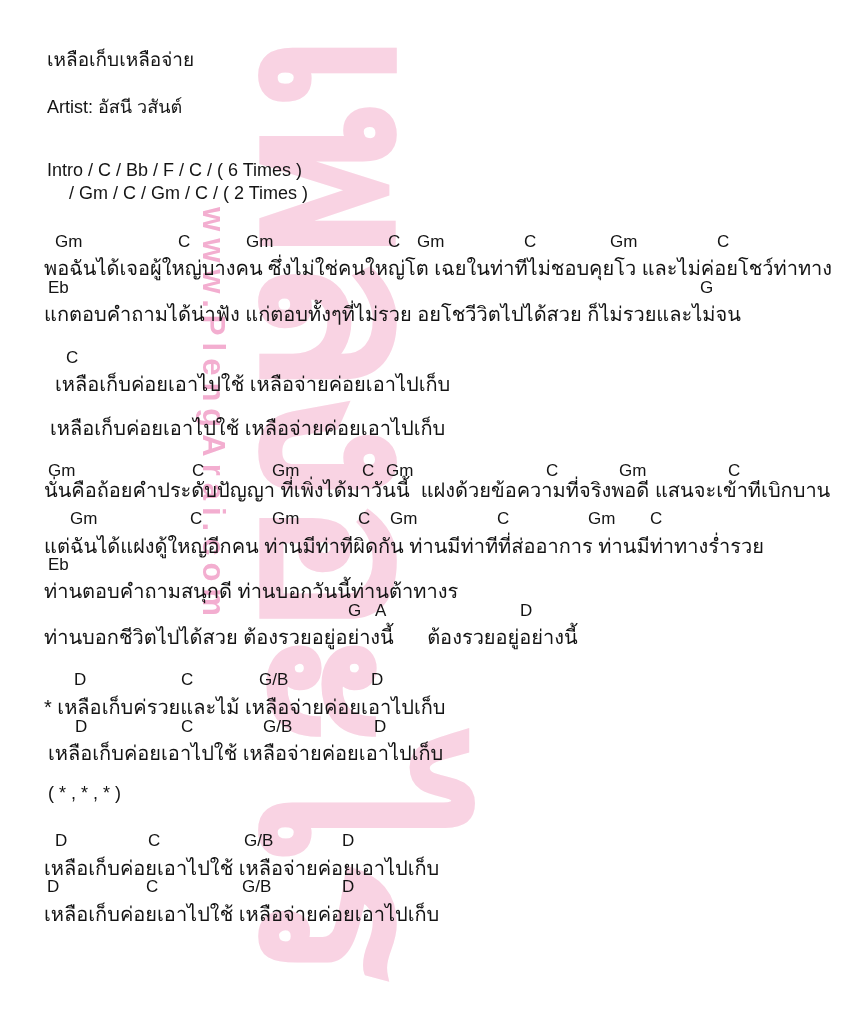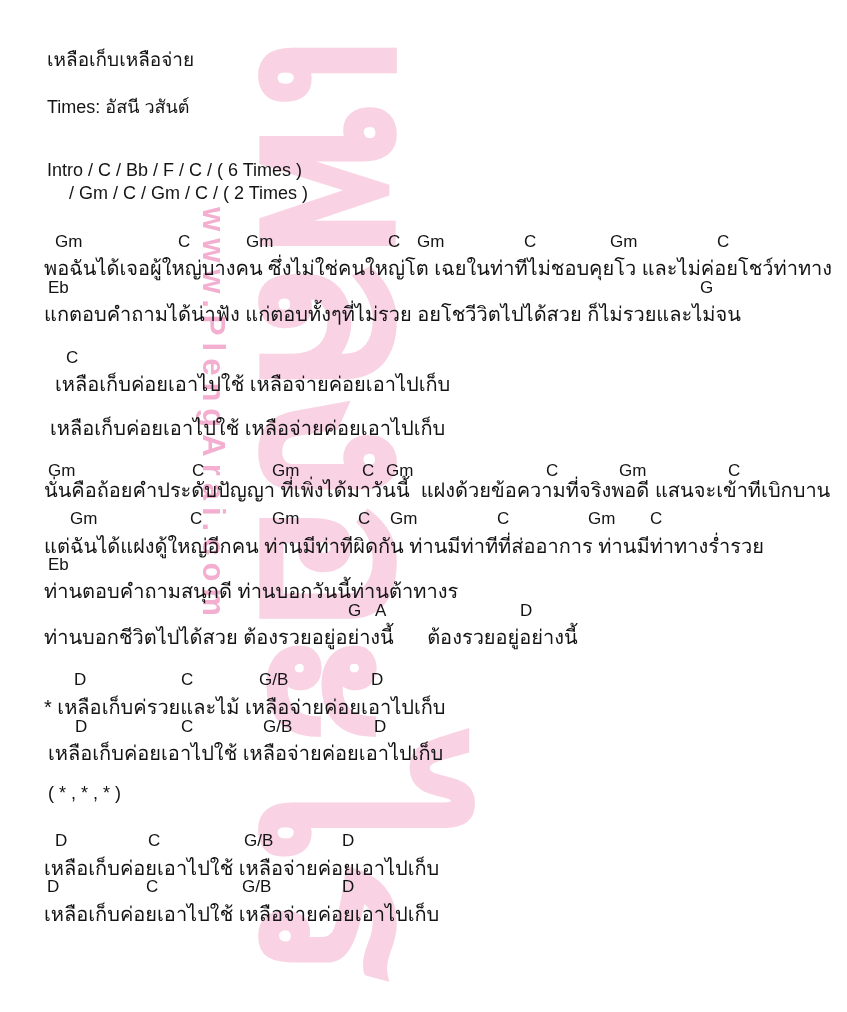--- a/index.html
+++ b/index.html
@@ -51,21 +51,21 @@
 <body>
 
 <div id="page" style="background: rgb(255, 255, 255); color: rgb(20, 20, 20);">
 
   <div class="wm-big" style="color: rgb(249, 211, 227);">เพลงอะไร</div>
   <div class="wm-small" style="color: rgb(243, 174, 208);">www.PlengArai.com</div>
 
   <div class="content">
 
     <div class="hline title-line" style="top:44px;left:47px;">เหลือเก็บเหลือจ่าย</div>
-    <div class="hline meta-line" style="top:92px;left:47px;">Times: อัสนี วสันต์</div>
+    <div class="hline meta-line" style="top:92px;left:47px;">Artist: อัสนี วสันต์</div>
     <div class="hline intro-line" style="top:160px;left:47px;">Intro / C / Bb / F / C / ( 6 Times )</div>
     <div class="hline intro-line" style="top:183px;left:69px;">/ Gm / C / Gm / C / ( 2 Times )</div>
 
     <div>
         <div class="line chords" style="top: 232px;"><span class="chord" style="left: 55px;">Gm</span><span class="chord" style="left: 178px;">C</span><span class="chord" style="left: 246px;">Gm</span><span class="chord" style="left: 388px;">C</span><span class="chord" style="left: 417px;">Gm</span><span class="chord" style="left: 524px;">C</span><span class="chord" style="left: 610px;">Gm</span><span class="chord" style="left: 717px;">C</span></div>
         <div class="line lyric" style="top: 252px; left: 44px;">พอฉันได้เจอผู้ใหญ่บางคน ซึ่งไม่ใช่คนใหญ่โต เฉยในท่าทีไม่ชอบคุยโว และไม่ค่อยโชว์ท่าทาง</div>
         <div class="line chords" style="top: 278px;"><span class="chord" style="left: 48px;">Eb</span><span class="chord" style="left: 700px;">G</span></div>
         <div class="line lyric" style="top: 298px; left: 44px;">แกตอบคำถามได้น่าฟัง แก่ตอบทั้งๆที่ไม่รวย อยโชวีวิตไปได้สวย ก็ไม่รวยและไม่จน</div>
         <div class="line chords" style="top: 348px;"><span class="chord" style="left: 66px;">C</span></div>
         <div class="line lyric" style="top: 368px; left: 55px;">เหลือเก็บค่อยเอาไปใช้ เหลือจ่ายค่อยเอาไปเก็บ</div>

